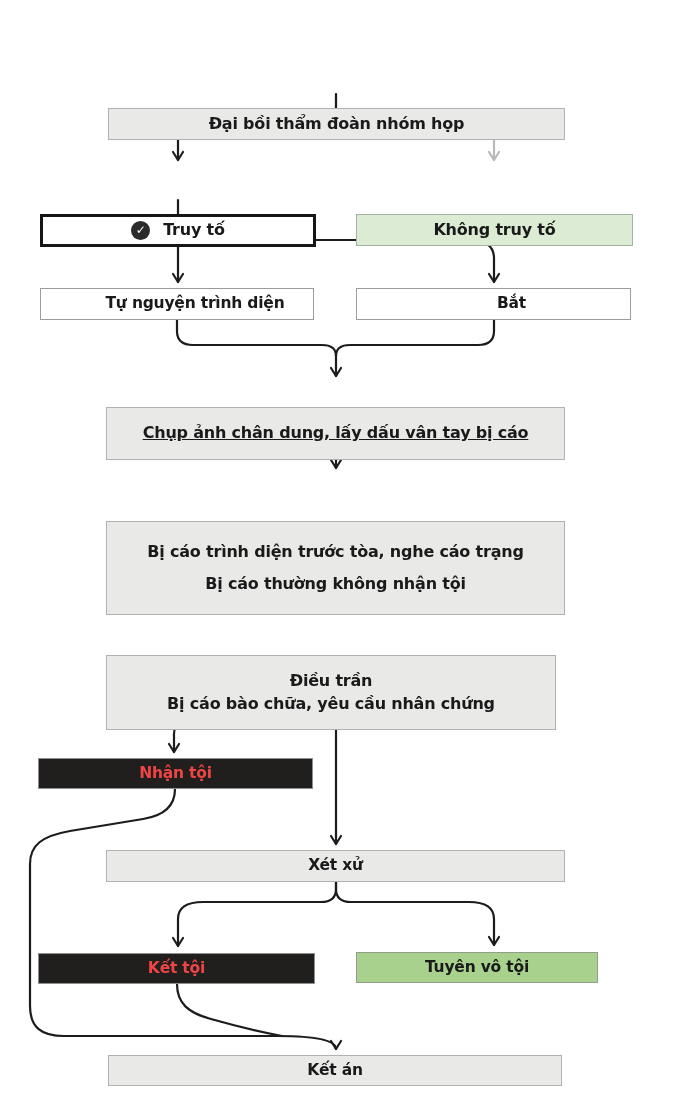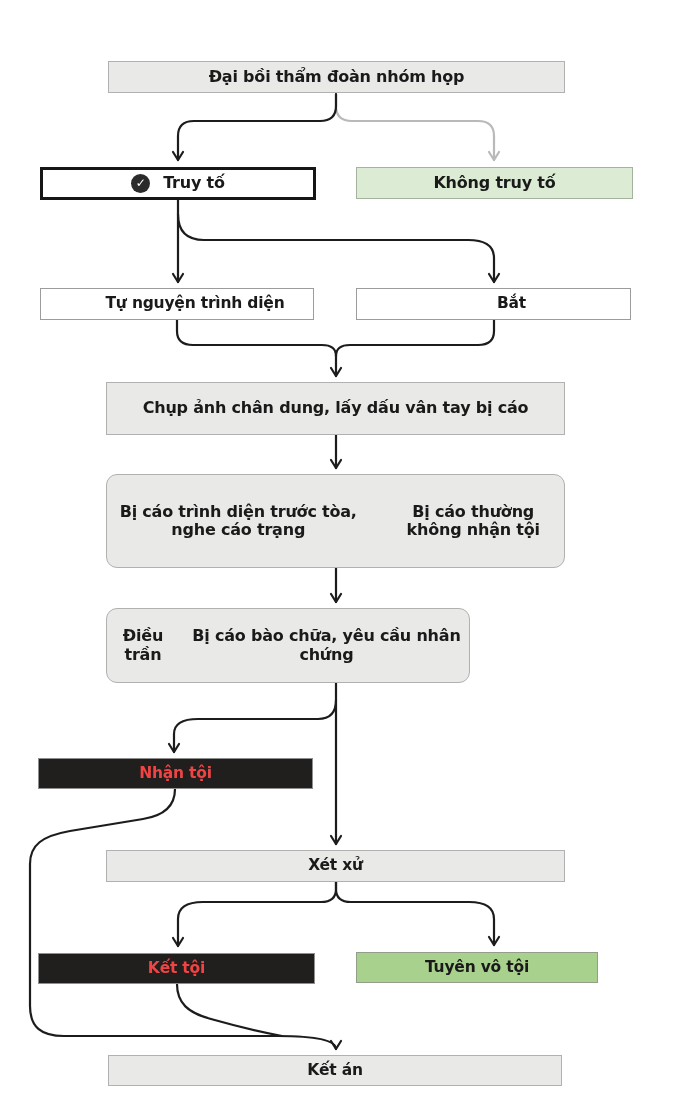--- a/index.html
+++ b/index.html
@@ -14,40 +14,40 @@
     display:flex; align-items:center; justify-content:center;
     font-weight:bold; font-size:15.5px; color:#1a1a1a;
     text-align:center; line-height:1.15; letter-spacing:-0.2px;
   }
   .gray   { background:#e9e9e8; border:1.5px solid #b1b1b1; }
   .white  { background:#ffffff; border:1.5px solid #9c9c9c;padding-left:36px; }
   .white-bold { background:#ffffff; border:3px solid #161616; }
   .black  { background:#211e1e; border:1px solid #8f8f8f; color:#ef4444; }
   .green-light { background:#dcebd3; border:1.5px solid #a5b29d; }
   .green  { background:#a9d18e; border:1.5px solid #939e8a; }
-  .two-line { flex-direction:row;border-radius:11px; }
-  .big { font-size:16px; }
+  .two-line { flex-direction:column; }
+  .big { font-size:16px;margin-top:47px; }
   .gap12 { gap:13px; }
   .gap4 { gap:5px; }
   .iconrow { gap:13px; }
   .check-icon {
     width:19px; height:19px; border-radius:50%;
     background:#2b2b2b; color:#ffffff;
     display:flex; align-items:center; justify-content:center;
     font-size:12px; font-weight:bold; flex:0 0 auto;
   }
   
   #n-grand     { left:108px; top:61px;  width:457px; height:32px; }
   #n-indict    { left:40px;  top:167px; width:276px; height:33px; }
   #n-noindict  { left:356px; top:167px; width:277px; height:32px; }
   #n-surrender { left:40px;  top:288px; width:274px; height:32px; }
   #n-arrest    { left:356px; top:288px; width:275px; height:32px; }
-  #n-booking   { left:106px; top:382px; width:459px; height:53px; }
+  #n-booking   { left:106px; top:360px; width:459px; height:53px;text-decoration:underline; }
   #n-arraign   { left:106px; top:474px; width:459px; height:94px; }
-  #n-hearing   { left:106px; top:608px; width:364px; height:75px; }
+  #n-hearing   { left:106px; top:608px; width:450px; height:75px; }
   #n-plead     { left:38px;  top:758px; width:275px; height:31px; }
   #n-trial     { left:106px; top:850px; width:459px; height:32px; }
   #n-convict   { left:38px;  top:953px; width:277px; height:31px; }
   #n-acquit    { left:356px; top:952px; width:242px; height:31px; }
   #n-sentence  { left:108px; top:1055px; width:454px; height:31px; }
 </style>
 </head>
 <body>
 
 <div id="canvas">

